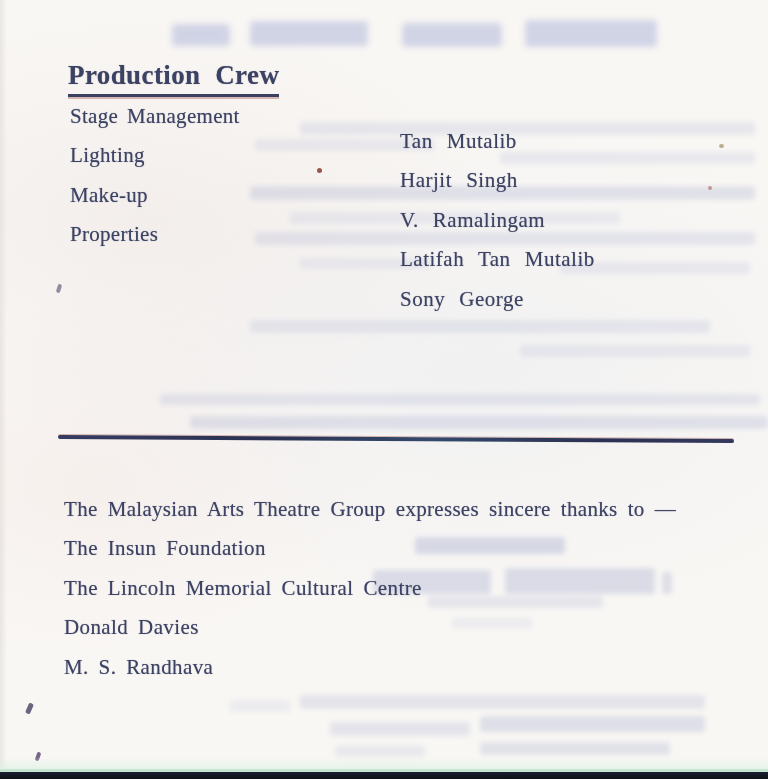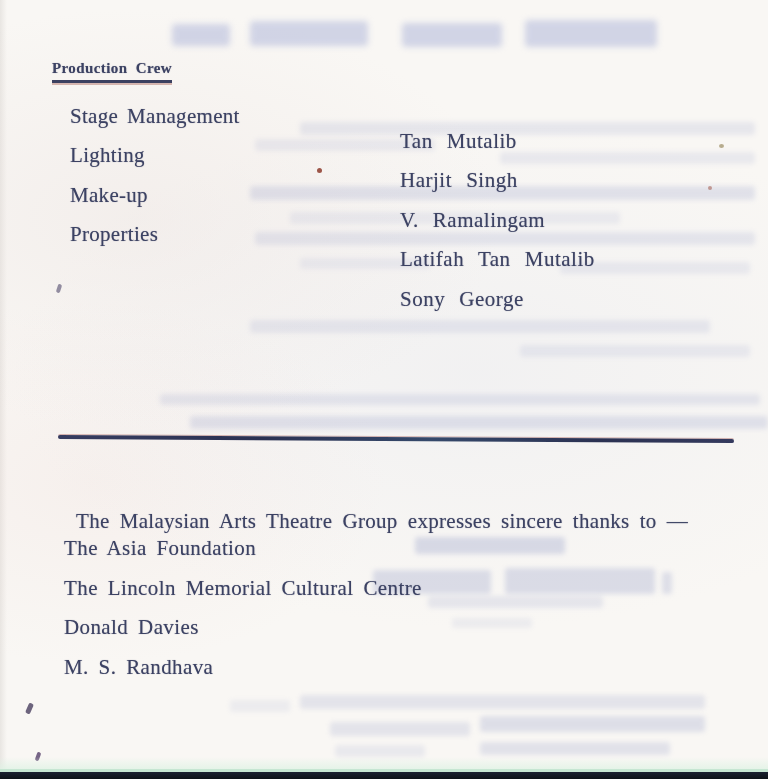--- a/index.html
+++ b/index.html
@@ -13,22 +13,22 @@
       radial-gradient(520px 300px at 18% 28%, rgba(232,222,220,0.35), rgba(232,222,220,0) 70%),
       radial-gradient(620px 340px at 62% 48%, rgba(214,219,233,0.22), rgba(214,219,233,0) 75%),
       radial-gradient(420px 260px at 12% 62%, rgba(236,214,210,0.22), rgba(236,214,210,0) 70%),
       linear-gradient(90deg, rgba(190,185,180,0.28) 0px, rgba(190,185,180,0) 7px),
       #f9f7f4;
   }
   .ink{ text-shadow:0 0 1px rgba(60,66,99,0.5); }
 
   
   .crew-heading{
-    position:absolute; left:52px; top:60px;
-    font-size:15px; font-weight:bold; letter-spacing:0.4px; word-spacing:0.28em;
+    position:absolute; left:68px; top:60px;
+    font-size:27px; font-weight:bold; letter-spacing:0.4px; word-spacing:0.28em;
     padding-bottom:3px;
     border-bottom:3px solid #3b4060;
     box-shadow:0 2px 0 rgba(150,62,52,0.35);
   }
   .ack-heading-wrap{ position:absolute; left:0; top:459px; width:100%; text-align:center; }
   .ack-heading{
     display:inline-block; transform:translateX(10px);
     font-size:23px; font-weight:bold; letter-spacing:0.4px;
     padding:0 3px 3px 3px;
     border-bottom:3px solid #3b4060;
@@ -145,24 +145,24 @@
     </div>
     <div class="crew-row">
       <span class="crew-role ink"></span>
       <span class="crew-name ink">Sony George</span>
     </div>
   </div>
 
   <div class="section-divider"></div>
 
 
-  <p class="ack-intro ink" style="margin:12px;">The Malaysian Arts Theatre Group expresses sincere thanks to —</p>
+  <p class="ack-intro ink" style="margin:0;">The Malaysian Arts Theatre Group expresses sincere thanks to —</p>
 
   <ul class="ack-items">
-    <li class="ack-item ink">The Asia Foundation</li>
+    <li class="ack-item ink">The Insun Foundation</li>
     <li class="ack-item ink">The Lincoln Memorial Cultural Centre</li>
     <li class="ack-item ink">Donald Davies</li>
     <li class="ack-item ink">M. S. Randhava</li>
   </ul>
 
   <div class="bottom-mint"></div>
   <div class="bottom-greenline"></div>
   <div class="bottom-band"></div>
 
 </div>

